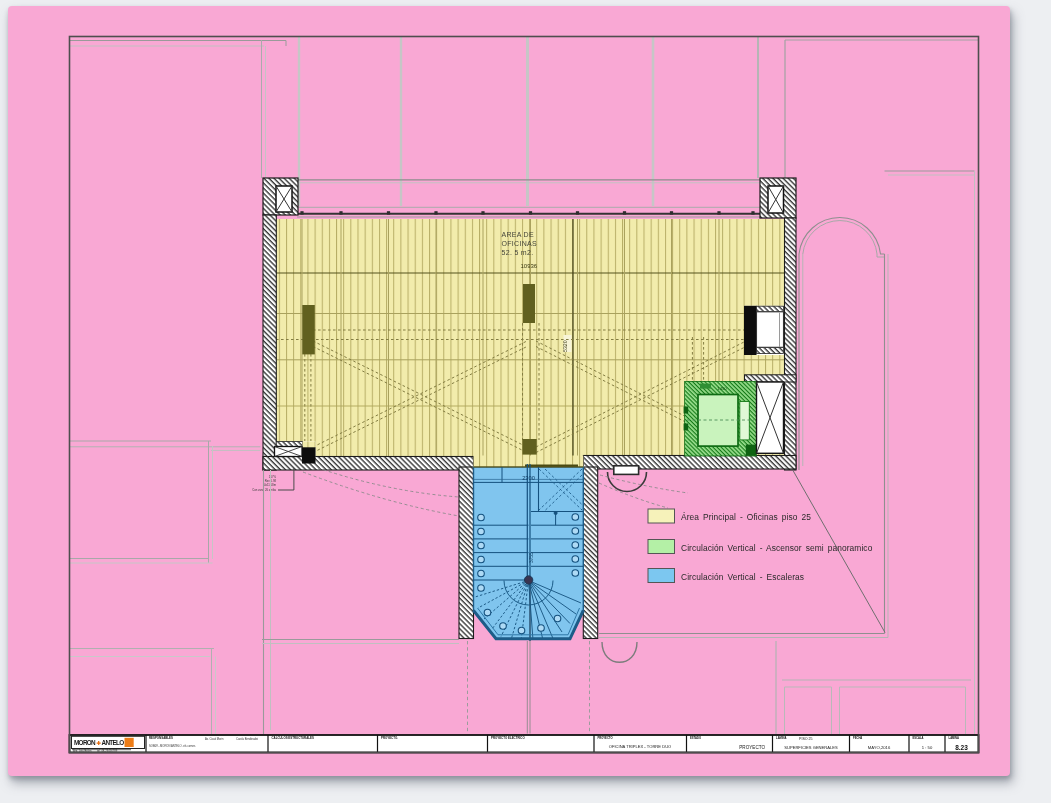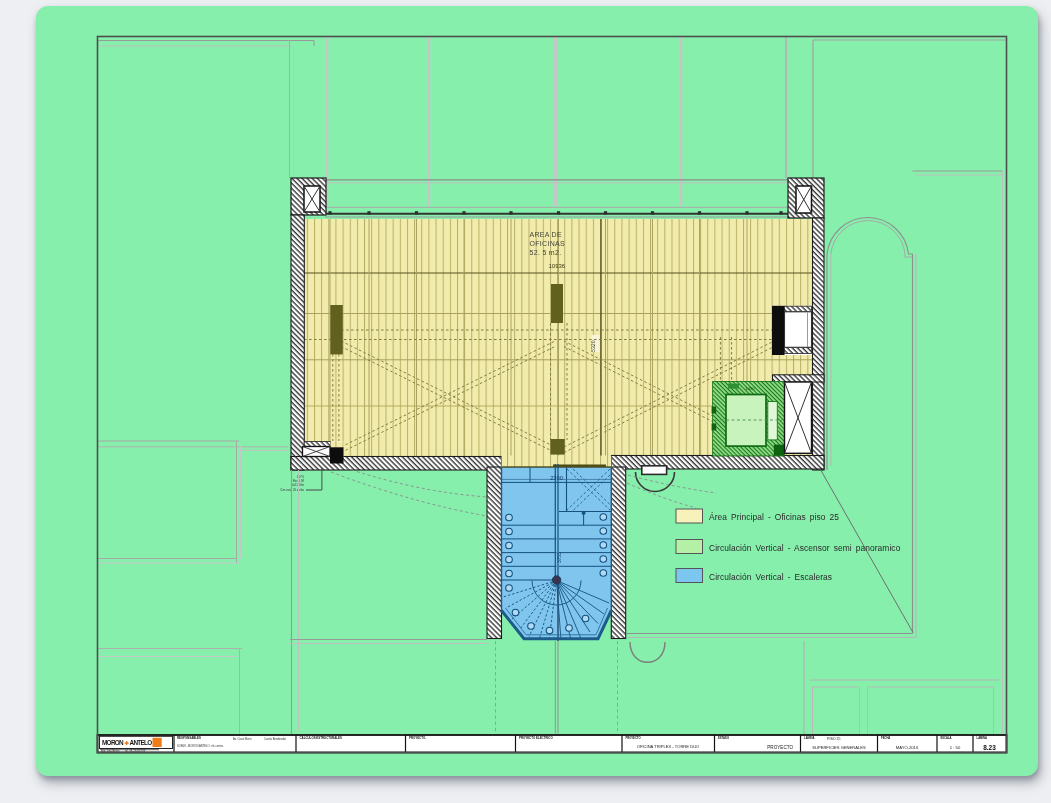--- a/index.html
+++ b/index.html
@@ -1,17 +1,17 @@
 <!DOCTYPE html>
 <html><head>
 <meta charset="utf-8">
 <style>
 html,body{margin:0;padding:0;background:#edeff2;width:1051px;height:803px;overflow:hidden}
-.page{position:absolute;left:8px;top:6px;width:1002px;height:770px;background:#86efac;border-radius:12px;
-box-shadow:1px 3px 4px rgba(95,102,116,.38),3px 7px 11px rgba(95,102,116,.5);margin-left:28px;}
+.page{position:absolute;left:8px;top:6px;width:1002px;height:770px;background:#f9a8d4;border-radius:4px;
+box-shadow:1px 3px 4px rgba(95,102,116,.38),3px 7px 11px rgba(95,102,116,.5);}
 </style>
 </head>
 <body>
 
 <div class="page">
 <svg width="1002" height="770" viewBox="8 6 1002 770">
 <defs>
 <pattern id="wh" width="3.6" height="3.6" patternUnits="userSpaceOnUse" patternTransform="rotate(45)">
 <rect width="3.6" height="3.6" fill="#ffffff"></rect>
           <rect width="3.6" height="1.4" fill="#383838"></rect>

